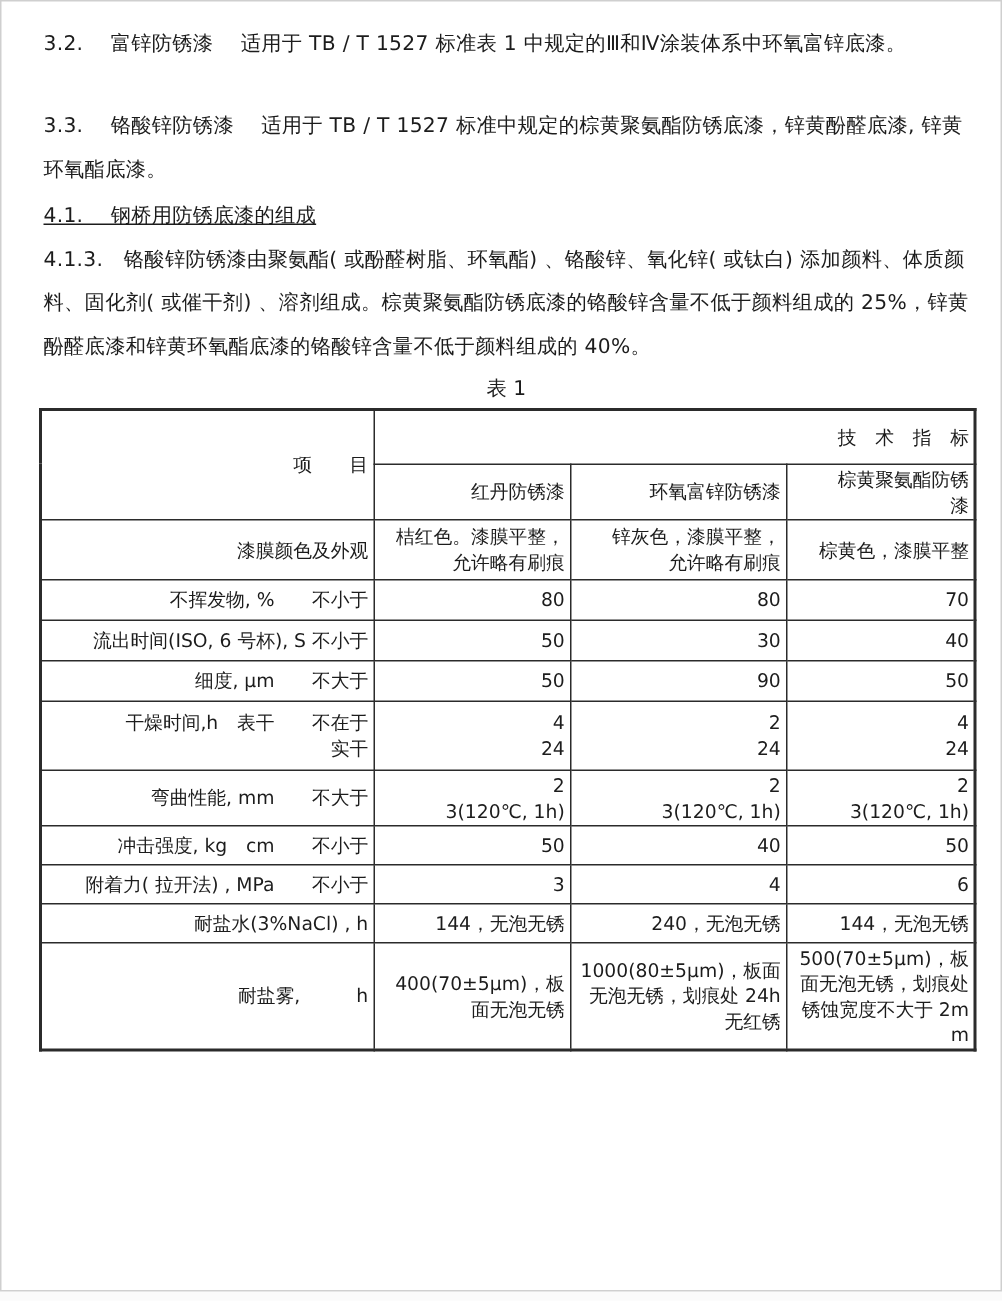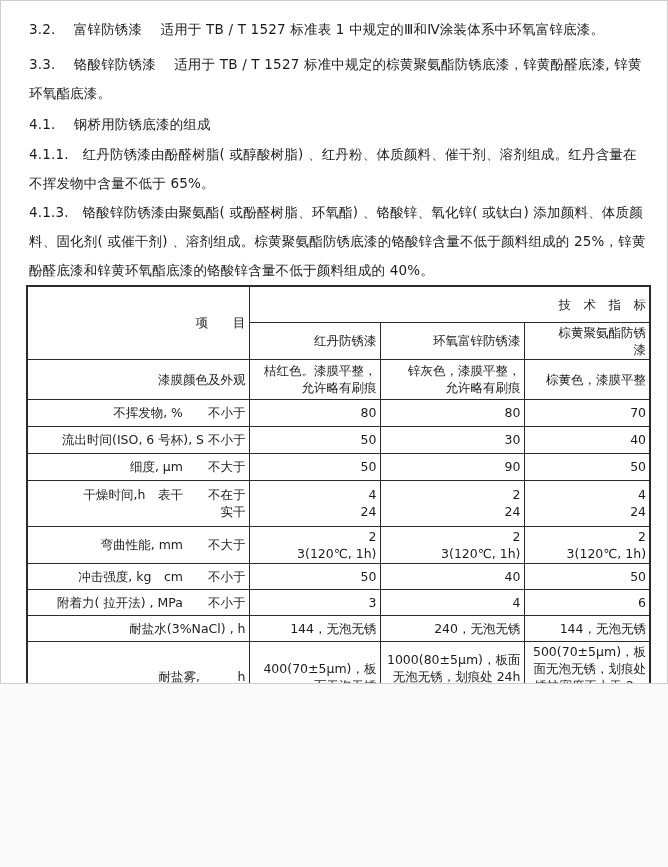--- a/index.html
+++ b/index.html
@@ -4,37 +4,37 @@
 <style>
   * { box-sizing: border-box; }
   html, body { margin: 0; padding: 0; }
   body {
     width: 668px; height: 867px;
     background: #fafafa;
     font-family: "DejaVu Sans", sans-serif;
     color: #1c1c1c;
   }
   .page {
-    width: 668px; height: 684px;
+    width: 668px; height: 861px;
     background: #ffffff;
     border: 1px solid #cfcfcf;
     padding: 14px 19px 0 25px;
     overflow: hidden;
   }
   .para {
     font-size: 13.5px;
     line-height: 29px;
     margin: 0;
     padding-left: 3px;
     white-space: pre-wrap;
     letter-spacing: 0.2px;
   }
-  .mt-sect  { margin-top: 6px; }
+  .mt-sect  { margin-top: 26px; }
   .mt-head  { margin-top: 10px; }
-  .mt-sub   { margin-top: 2px; }
+  .mt-sub   { margin-top: 2px; text-decoration: underline; }
   .mt-small { margin-top: 1px; }
   .tbl-caption {
     width: 623px;
     text-align: center;
     font-size: 13.5px;
     line-height: 20px;
     margin: 3px 0 3px 0;
   }
   table.spec {
     table-layout: fixed;
@@ -57,23 +57,23 @@
   td.item-head  { font-size: 13.5px; margin-left: 32px; }
 </style>
 </head>
 <body>
 
 <div class="page">
 
   <p class="para">3.2.　 富锌防锈漆　 适用于 TB / T 1527 标准表 1 中规定的Ⅲ和Ⅳ涂装体系中环氧富锌底漆。</p>
   <p class="para mt-sect">3.3.　 铬酸锌防锈漆　 适用于 TB / T 1527 标准中规定的棕黄聚氨酯防锈底漆，锌黄酚醛底漆, 锌黄环氧酯底漆。</p>
   <p class="para mt-sub">4.1.　 钢桥用防锈底漆的组成</p>
-  <p class="para mt-small">4.1.1.　红丹防锈漆由酚醛树脂( 或醇酸树脂) 、红丹粉、体质颜料、催干剂、溶剂组成。红丹含量在不挥发物中含量不低于 65%。</p>
   <p class="para">4.1.3.　铬酸锌防锈漆由聚氨酯( 或酚醛树脂、环氧酯) 、铬酸锌、氧化锌( 或钛白) 添加颜料、体质颜料、固化剂( 或催干剂) 、溶剂组成。棕黄聚氨酯防锈底漆的铬酸锌含量不低于颜料组成的 25%，锌黄酚醛底漆和锌黄环氧酯底漆的铬酸锌含量不低于颜料组成的 40%。</p>
 
+  <div class="tbl-caption">表 1</div>
 
   <table class="spec">
     <colgroup>
       <col style="width:222px">
       <col style="width:131px">
       <col style="width:144px">
       <col style="width:126px">
     </colgroup>
     <tbody>
       <tr style="height:36px">

